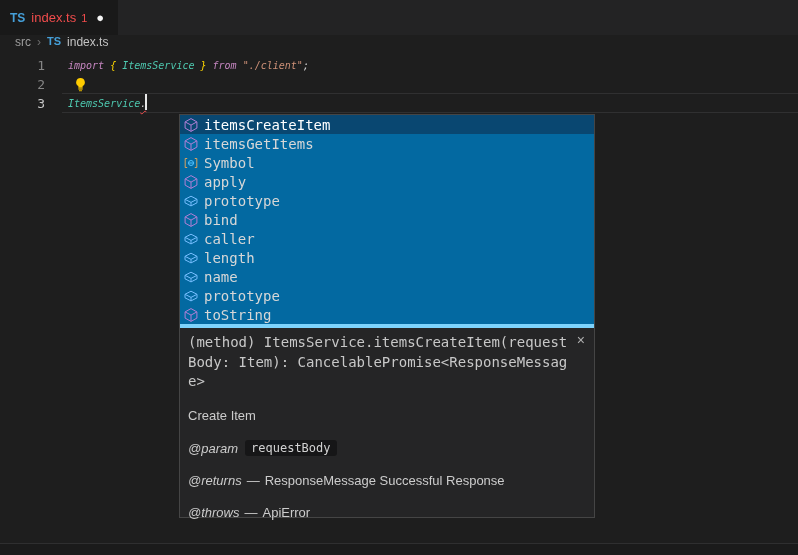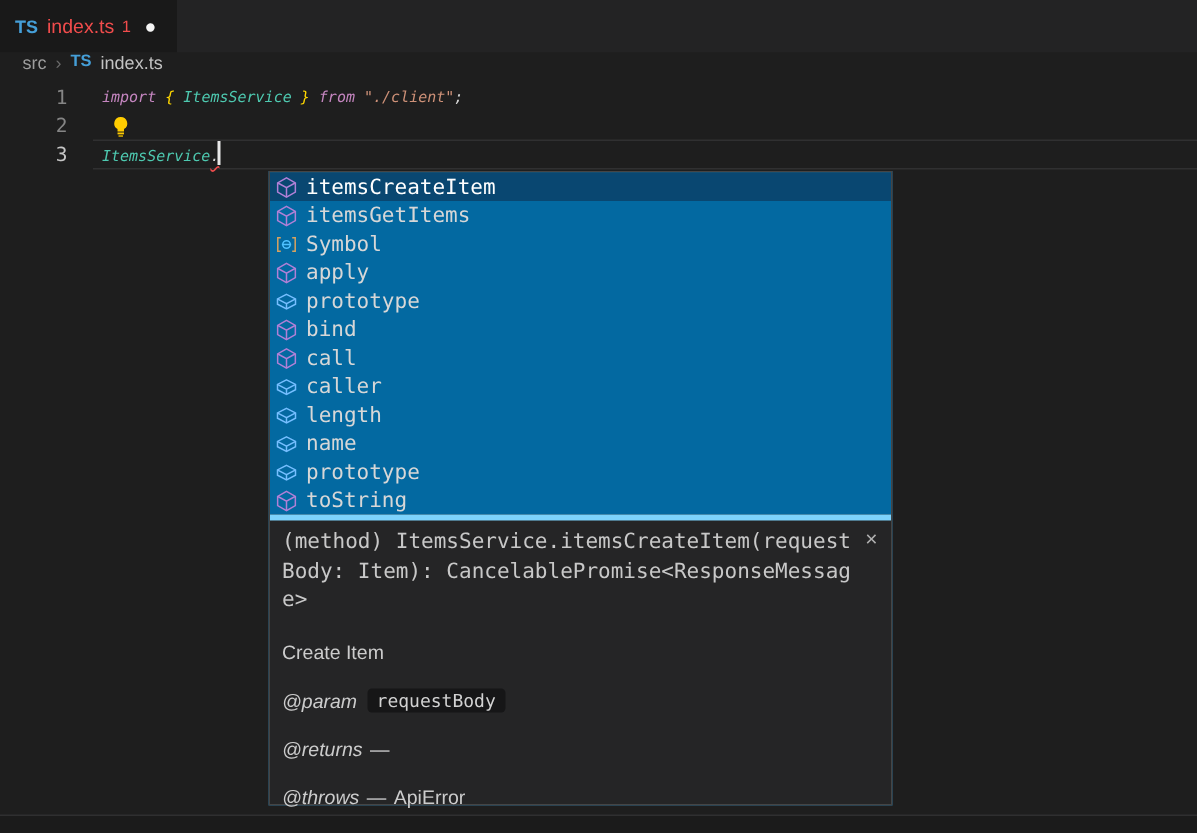--- a/index.html
+++ b/index.html
@@ -185,27 +185,20 @@
     </div>
 
     <div class="sg-row">
       <svg class="sg-icon ic-method" viewBox="0 0 16 16">
           <path fill="none" stroke="currentColor" d="M8 1.6 13.9 4.9v6.2L8 14.4 2.1 11.1V4.9Z"></path>
           <path fill="none" stroke="currentColor" d="M2.3 5 8 8.1 13.7 5M8 8.1v6.2"></path>
         </svg>
       <span class="sg-label">bind</span>
     </div>
 
-    <div class="sg-row">
-      <svg class="sg-icon ic-method" viewBox="0 0 16 16">
-          <path fill="none" stroke="currentColor" d="M8 1.6 13.9 4.9v6.2L8 14.4 2.1 11.1V4.9Z"></path>
-          <path fill="none" stroke="currentColor" d="M2.3 5 8 8.1 13.7 5M8 8.1v6.2"></path>
-        </svg>
-      <span class="sg-label">call</span>
-    </div>
 
     <div class="sg-row">
       <svg class="sg-icon ic-field" viewBox="0 0 16 16">
           <path fill="none" stroke="currentColor" d="M8 3.2 14 6.3v3.5L8 12.9 2 9.8V6.3Z"></path>
           <path fill="none" stroke="currentColor" d="M2.2 6.4 8 9.4l5.8-3M8 9.4v3.4"></path>
         </svg>
       <span class="sg-label">caller</span>
     </div>
 
     <div class="sg-row">
@@ -246,20 +239,21 @@
     <div class="sig">(method) ItemsService.itemsCreateItem(requestBody: Item): CancelablePromise&lt;ResponseMessage&gt;</div>
     <div class="doc-close">×</div>
     <div class="doc-desc">Create Item</div>
     <div class="doc-tagline">
       <span class="doc-tag">@param</span>
       <span class="doc-chip">requestBody</span>
     </div>
     <div class="doc-tagline">
       <span class="doc-tag">@returns</span>
       <span class="doc-dash">—</span>
+      <span>ResponseMessage Successful Response</span>
     </div>
     <div class="doc-tagline">
       <span class="doc-tag">@throws</span>
       <span class="doc-dash">—</span>
       <span>ApiError</span>
     </div>
   </div>
 </div>
 
 <div class="bottom-divider"></div>

